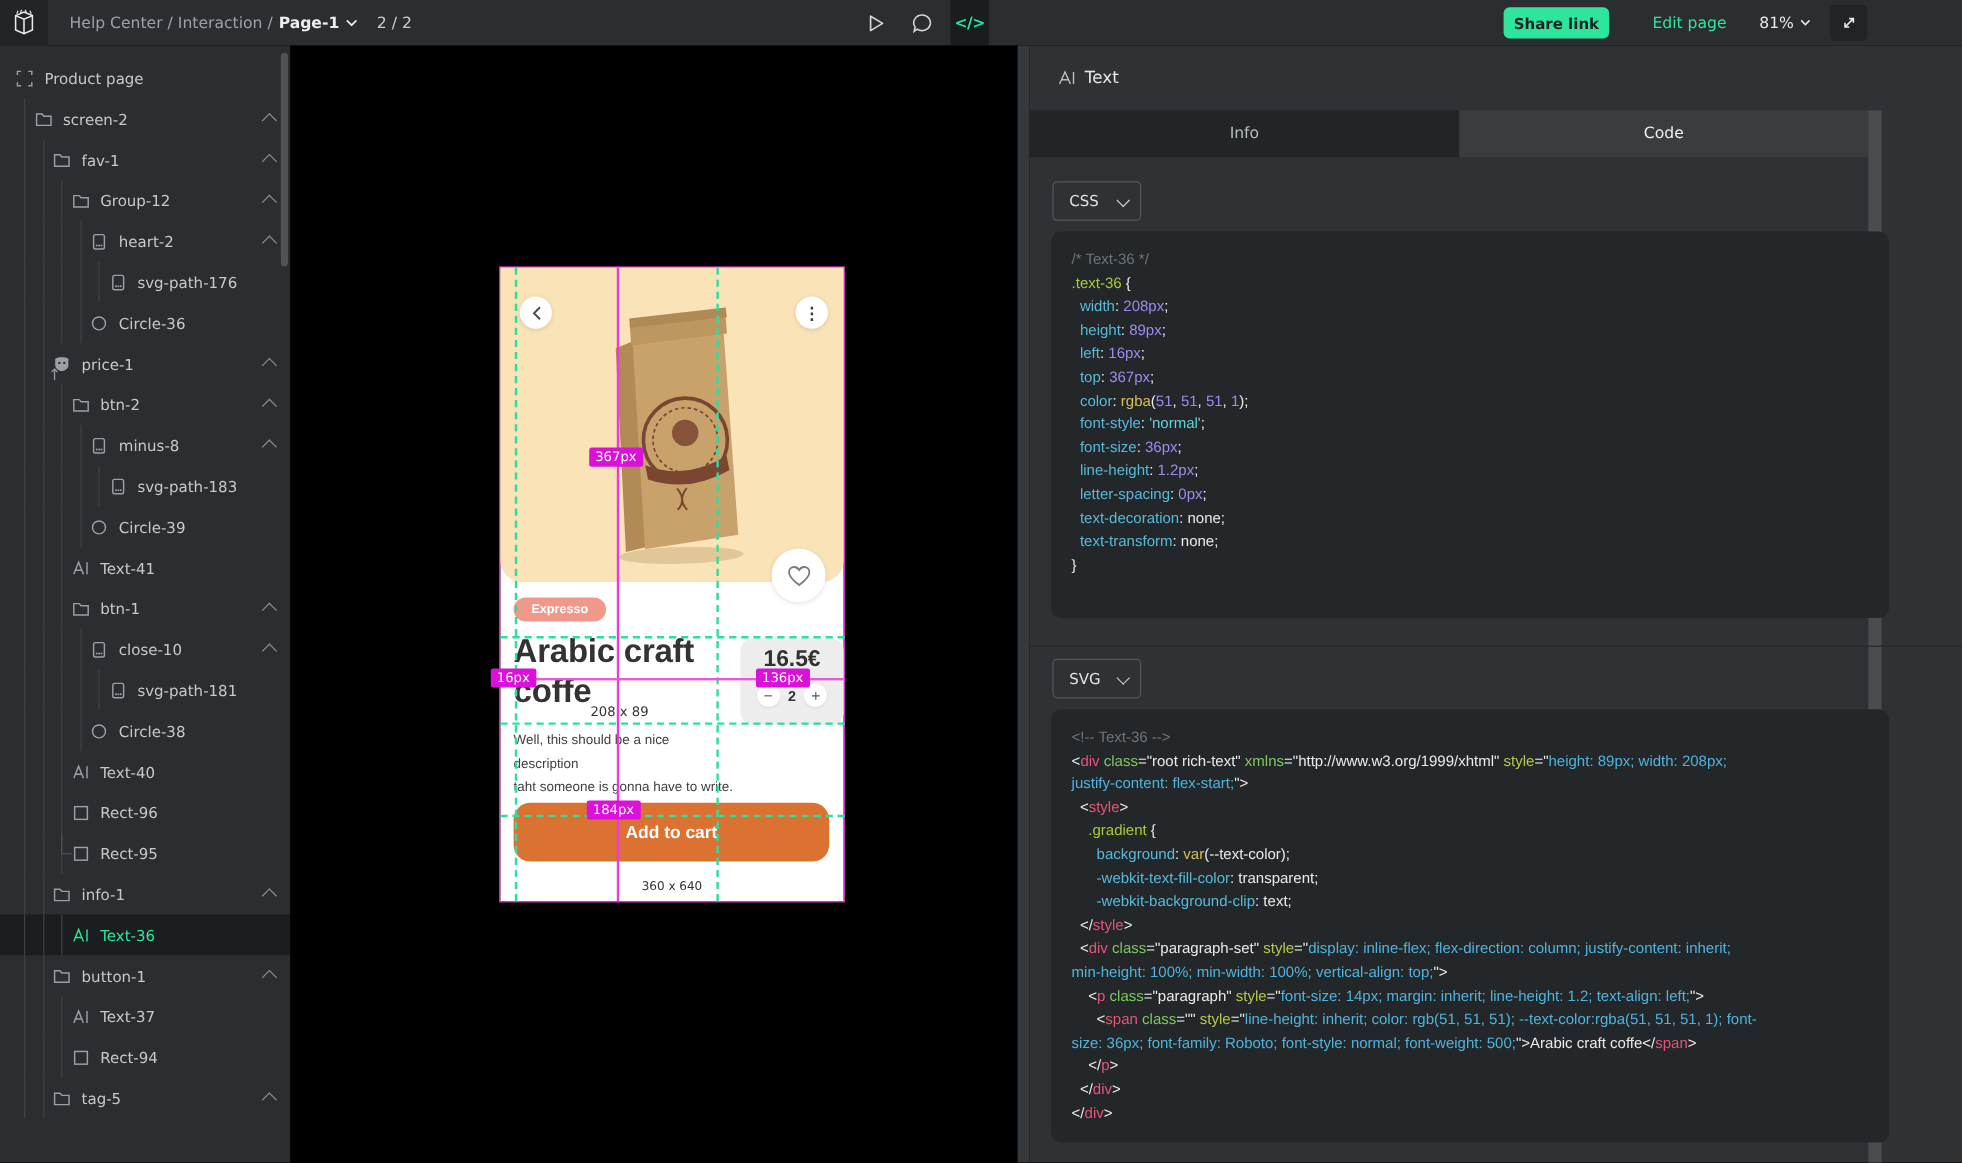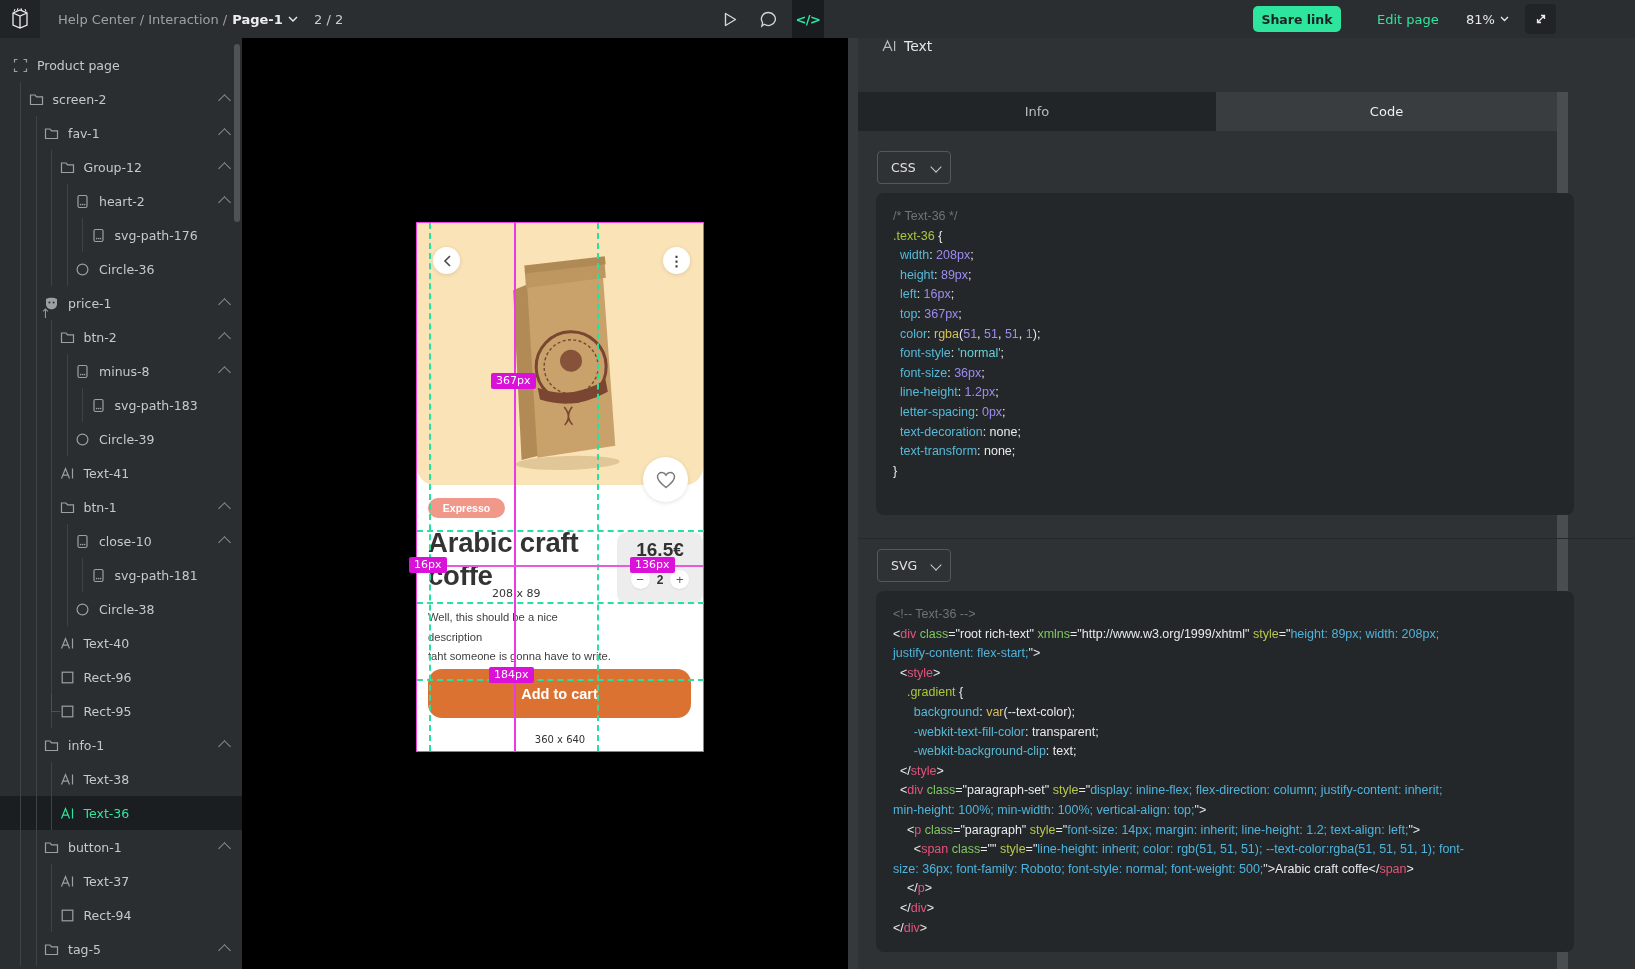--- a/index.html
+++ b/index.html
@@ -69,21 +69,21 @@
 
   
   .vguide{position:absolute;top:223px;height:528px;width:0;border-left:2px dashed #2BDFA0;}
   .hguide{position:absolute;left:417px;width:287px;height:0;border-top:2px dashed #2BDFA0;}
   #vmag{position:absolute;left:514px;top:223px;width:1.5px;height:528px;background:#EA3AE3;}
   #hmag{position:absolute;left:417px;top:565px;width:286px;height:1.5px;background:#E75BD8;}
   .mbadge{position:absolute;background:#D911D9;color:#fff;font-size:11px;padding:1px 5px;border-radius:2px;line-height:14px;}
 
   
   #panel{left:858px;top:38px;width:777px;height:931px;background:#2F3235;}
-  #panel-head{position:absolute;left:0;top:0;width:777px;height:54px;display:flex;}
+  #panel-head{position:absolute;left:0;top:0;width:777px;height:54px;display:flex;align-items:center;}
   #panel-head .tic{margin-left:23px;color:#B9BCBF;width:16px;height:16px;}
   #panel-head .tic svg{width:16px;height:16px;display:block;}
   #panel-title{margin-left:7px;font-size:14px;color:#E4E6E8;}
   .tab{position:absolute;top:54px;height:39px;display:flex;align-items:center;justify-content:center;font-size:13px;cursor:pointer;}
   #tab-info{left:0;width:358px;background:#222528;color:#B9BDC0;}
   #tab-code{left:358px;width:341px;background:#3A3D40;color:#EDEFF1;}
   #panel-scroll{position:absolute;left:699px;top:54px;width:11px;height:877px;background:#4A4D50;}
   .dd{position:absolute;left:19px;width:72px;height:31px;border:1px solid #55585B;border-radius:4px;background:transparent;
       display:flex;align-items:center;color:#E0E2E4;font-size:12.5px;cursor:pointer;}
   .dd .dlab{margin-left:13px;}
@@ -411,32 +411,20 @@
           <span class="guide" style="left: 20px;"></span>
           <span class="guide" style="left: 35.5px;"></span>
           <span class="lic" style="margin-left: 44px;">
             <svg viewBox="0 0 15 15">
               <path d="M1.5,12.5 V3 H6 L7.6,4.8 H13.5 V12.5 Z" fill="none" stroke="currentColor" stroke-width="1.2"></path>
             </svg>
           </span>
           <span class="llabel">info-1</span>
           <span class="chev"></span>
         </div>
-        <div class="lrow">
-          <span class="guide" style="left: 20px;"></span>
-          <span class="guide" style="left: 35.5px;"></span>
-          <span class="guide" style="left: 51px;"></span>
-          <span class="lic" style="margin-left: 59.5px;">
-            <svg viewBox="0 0 15 15">
-              <path d="M1.5,12.5 L5.5,2.5 L9.5,12.5 M3,9.2 h5" fill="none" stroke="currentColor" stroke-width="1.2"></path>
-              <path d="M12.5,2.5 v10" stroke="currentColor" stroke-width="1.2"></path>
-            </svg>
-          </span>
-          <span class="llabel">Text-38</span>
-        </div>
         <div class="lrow sel">
           <span class="guide" style="left: 20px;"></span>
           <span class="guide" style="left: 35.5px;"></span>
           <span class="guide" style="left: 51px;"></span>
           <span class="lic" style="margin-left: 59.5px;">
             <svg viewBox="0 0 15 15">
               <path d="M1.5,12.5 L5.5,2.5 L9.5,12.5 M3,9.2 h5" fill="none" stroke="currentColor" stroke-width="1.2"></path>
               <path d="M12.5,2.5 v10" stroke="currentColor" stroke-width="1.2"></path>
             </svg>
           </span>

